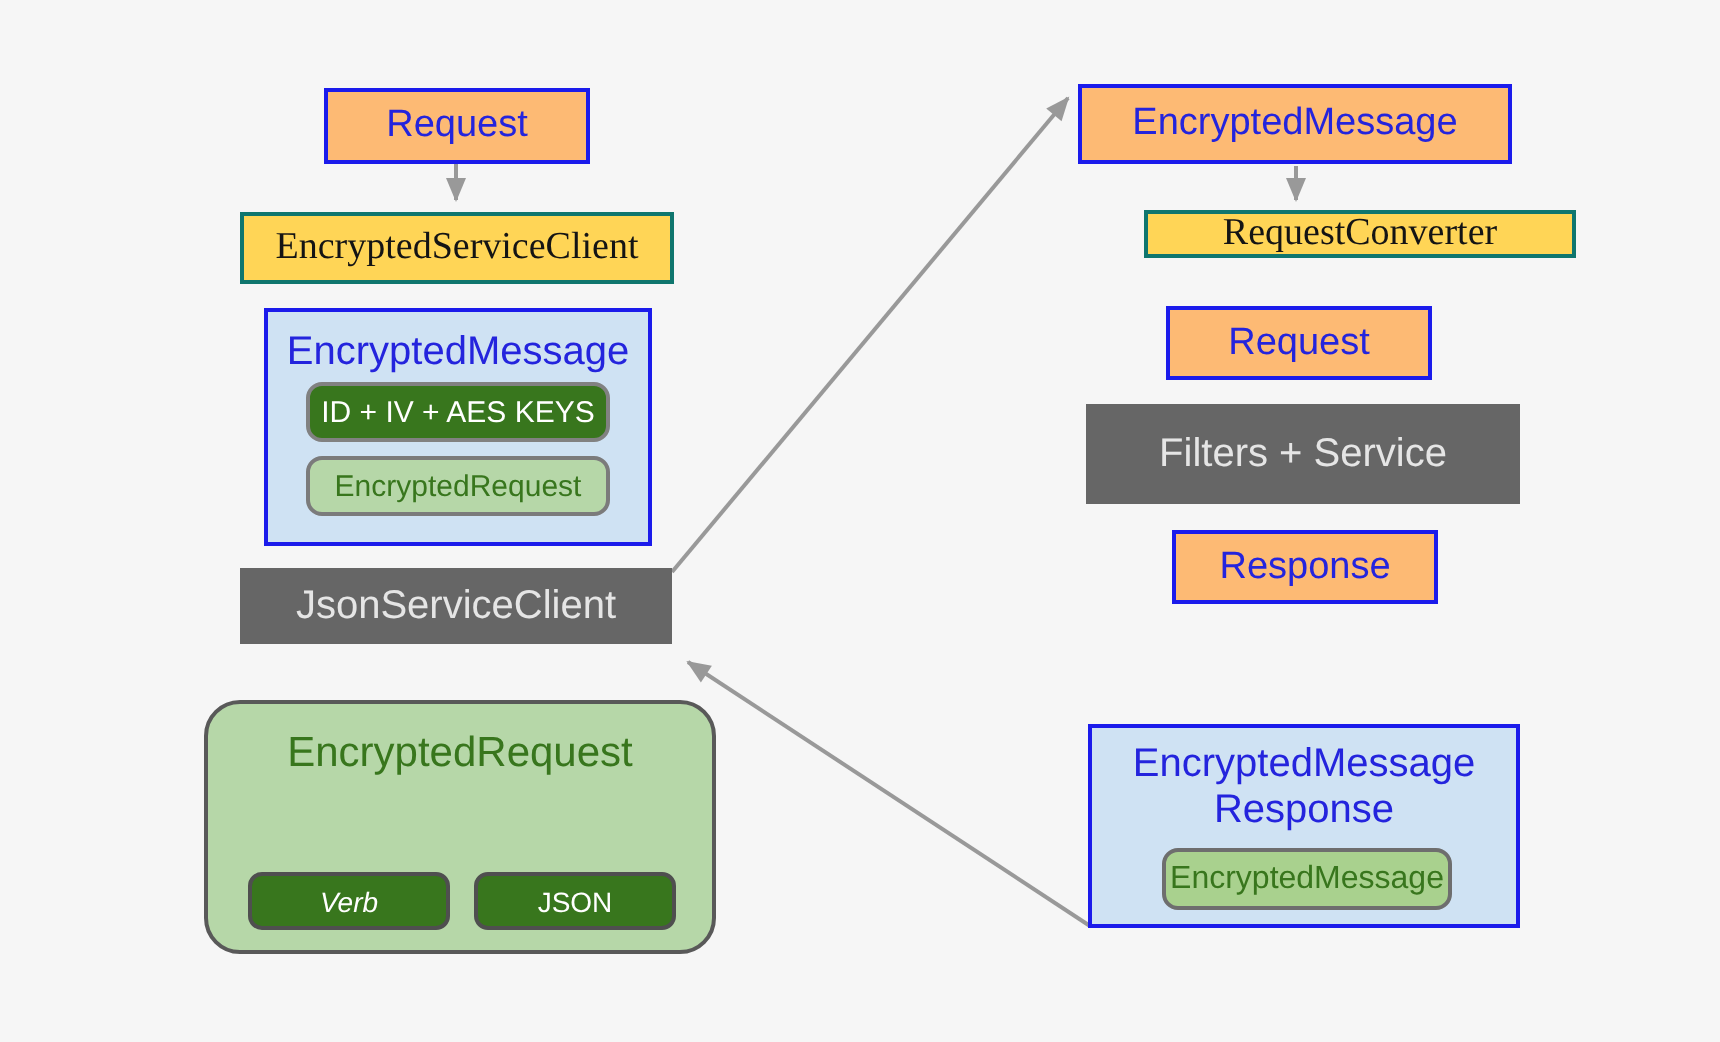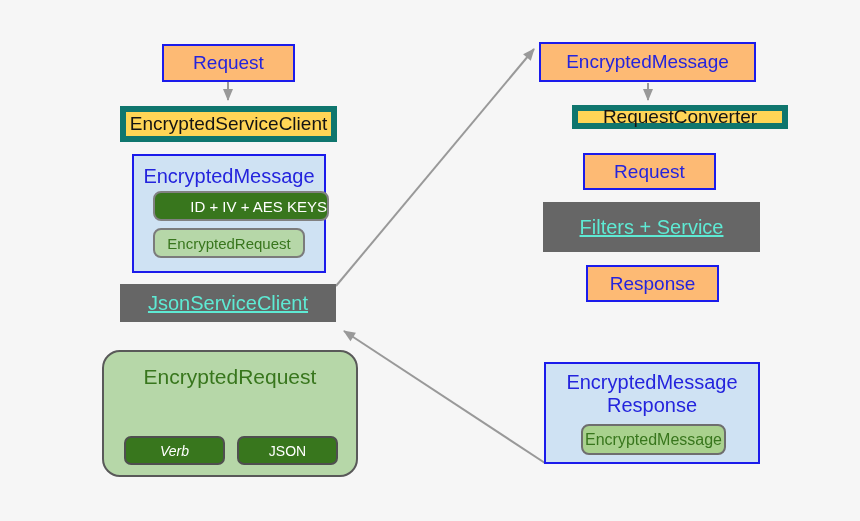--- a/index.html
+++ b/index.html
@@ -31,29 +31,29 @@
     font-size: 19px;
     line-height: 1.15;
   }
   .blue {
     background: #fdba74;
     border: 2px solid #1b1beb;
     color: #2424dd;
   }
   .orange {
     background: #ffd556;
-    border: 6px solid #0f766e;
+    border: 2px solid #0f766e;
     color: #141414;
+    font-family: Liberation Serif, serif;
   }
   .gray {
     background: #666666;
     border: none;
-    color: #5eead4;
+    color: #e5e5e5;
     font-size: 20px;
-    text-decoration: underline;
   }
   .group {
     position: absolute;
     box-sizing: border-box;
     display: block;
   }
   .group-blue {
     background: #cfe2f3;
     border: 2px solid #1b1beb;
   }
@@ -139,21 +139,21 @@
   <div class="box blue" style="left:162px; top:44px; width:133px; height:38px;">
     <span>Request</span>
   </div>
 
   <div class="box orange" style="left:120px; top:106px; width:217px; height:36px;">
     <span>EncryptedServiceClient</span>
   </div>
 
   <div class="group group-blue" style="left:132px; top:154px; width:194px; height:119px;">
     <div class="group-title">EncryptedMessage</div>
-    <div class="pill pill-dark" style="left:19px; top:35px; width:176px; height:30px;justify-content:flex-end;">
+    <div class="pill pill-dark" style="left:19px; top:35px; width:152px; height:30px;">
       <span>ID + IV + AES KEYS</span>
     </div>
     <div class="pill pill-light" style="left:19px; top:72px; width:152px; height:30px;">
       <span>EncryptedRequest</span>
     </div>
   </div>
 
   <div class="box gray" style="left:120px; top:284px; width:216px; height:38px;">
     <span>JsonServiceClient</span>
   </div>

